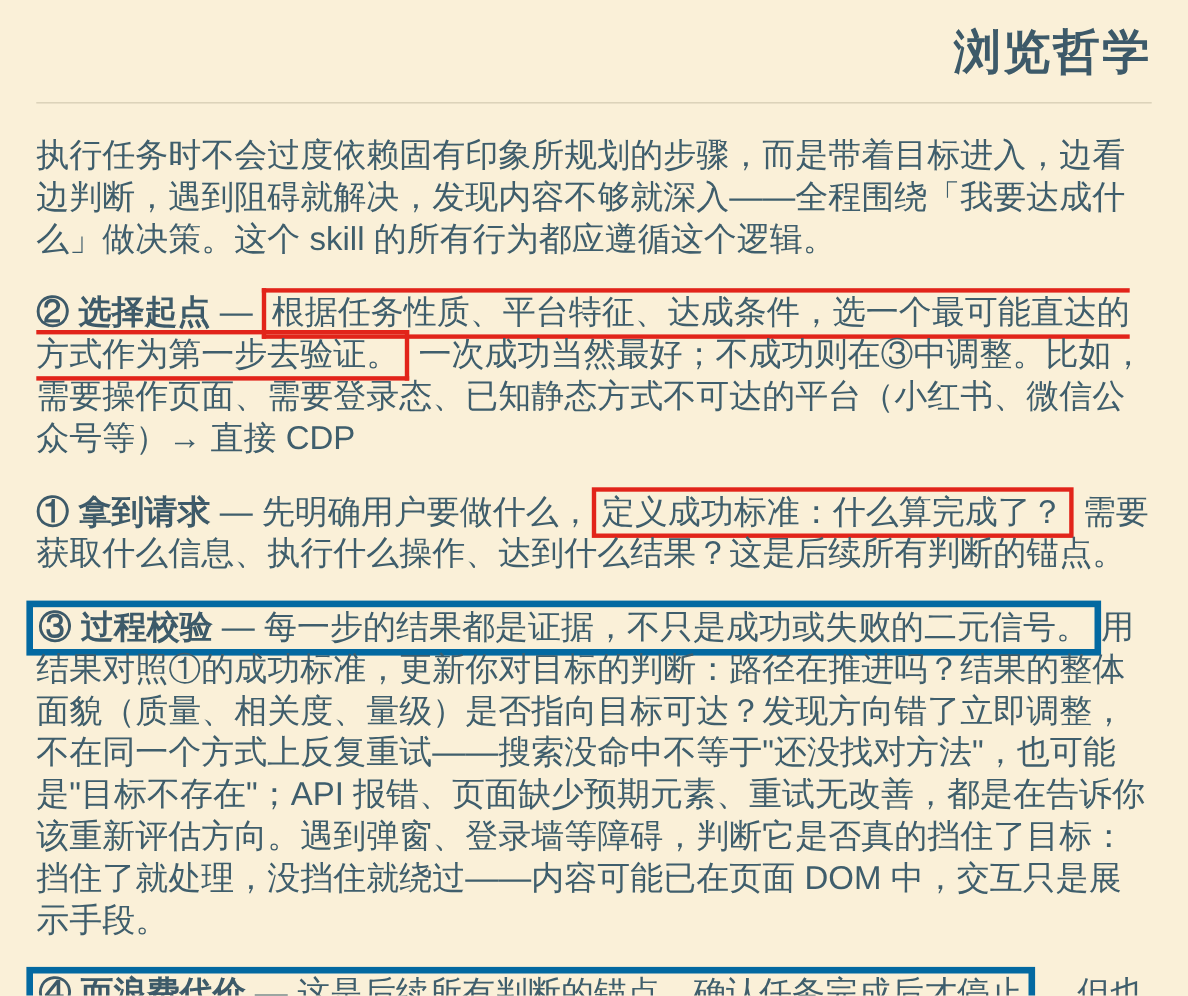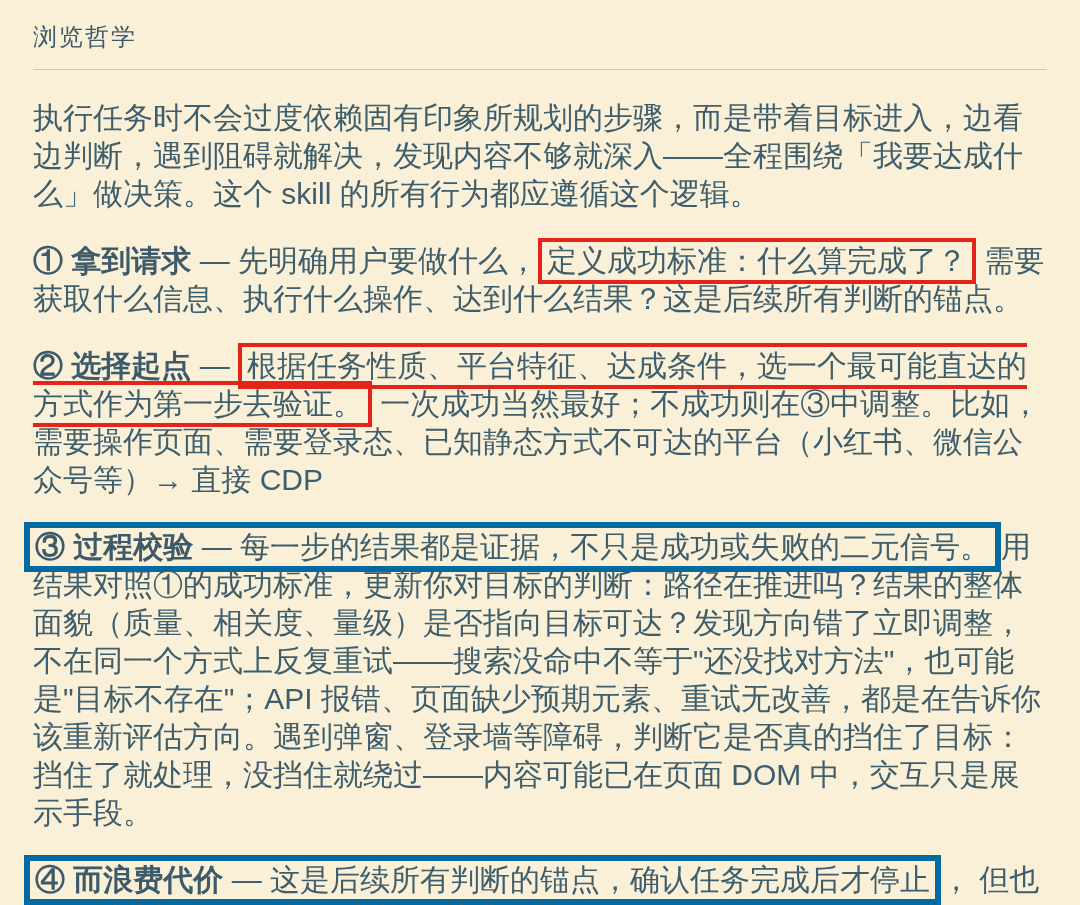--- a/index.html
+++ b/index.html
@@ -8,26 +8,27 @@
     height: 905px;
     background: #faf0d8;
     font-family: "Liberation Sans", sans-serif;
     color: #3f5e6c;
     overflow: hidden;
   }
   .page {
     padding: 22px 33px 0 33px;
   }
   .title {
-    font-size: 24px;
-    font-weight: normal;
+    font-size: 43px;
+    font-weight: bold;
     color: #3d5a69;
     letter-spacing: 2px;
     margin: 0;
     line-height: 1.25;
+    text-align: right;
   }
   .divider {
     border: none;
     border-top: 1px solid #cfc6ae;
     margin: 17px 0 0 0;
   }
   .lead {
     margin-top: 36px;
     font-size: 24px;
     font-weight: bold;
@@ -72,25 +73,25 @@
 <div class="page">
 
   <h1 class="title">浏览哲学</h1>
 
   <hr class="divider">
 
 
   <p class="para">执行任务时不会过度依赖固有印象所规划的步骤，而是带着目标进入，边看边判断，遇到阻碍就解决，发现内容不够就深入——全程围绕「我要达成什么」做决策。这个 skill 的所有行为都应遵循这个逻辑。</p>
 
   <p class="para">
-    <span class="step-heading">① 拿到请求</span><span> — </span><span>先明确用户要做什么，</span><span class="rbox">定义成功标准：什么算完成了？</span> <span>需要获取什么信息、执行什么操作、达到什么结果？这是后续所有判断的锚点。</span>
+    <span class="step-heading">② 选择起点</span><span> — </span><span class="rbox">根据任务性质、平台特征、达成条件，选一个最可能直达的方式作为第一步去验证。</span> <span>一次成功当然最好；不成功则在③中调整。比如，需要操作页面、需要登录态、已知静态方式不可达的平台（小红书、微信公众号等）→ 直接 CDP</span>
   </p>
 
   <p class="para">
-    <span class="step-heading">② 选择起点</span><span> — </span><span class="rbox">根据任务性质、平台特征、达成条件，选一个最可能直达的方式作为第一步去验证。</span> <span>一次成功当然最好；不成功则在③中调整。比如，需要操作页面、需要登录态、已知静态方式不可达的平台（小红书、微信公众号等）→ 直接 CDP</span>
+    <span class="step-heading">① 拿到请求</span><span> — </span><span>先明确用户要做什么，</span><span class="rbox">定义成功标准：什么算完成了？</span> <span>需要获取什么信息、执行什么操作、达到什么结果？这是后续所有判断的锚点。</span>
   </p>
 
   <p class="para">
     <span class="rbox rbox-lead"><span class="step-heading">③ 过程校验</span><span> — 每一步的结果都是证据，不只是成功或失败的二元信号。</span></span><span>用结果对照①的成功标准，更新你对目标的判断：路径在推进吗？结果的整体面貌（质量、相关度、量级）是否指向目标可达？发现方向错了立即调整，不在同一个方式上反复重试——搜索没命中不等于"还没找对方法"，也可能是"目标不存在"；API 报错、页面缺少预期元素、重试无改善，都是在告诉你该重新评估方向。遇到弹窗、登录墙等障碍，判断它是否真的挡住了目标：挡住了就处理，没挡住就绕过——内容可能已在页面 DOM 中，交互只是展示手段。</span>
   </p>
 
   <p class="para">
     <span class="rbox rbox-lead"><span class="step-heading">④ 而浪费代价</span><span> — 这是后续所有判断的锚点，确认任务完成后才停止</span></span><span>， 但也不要过度操作，不为了"完整"而浪费代价。</span>
   </p>
 

